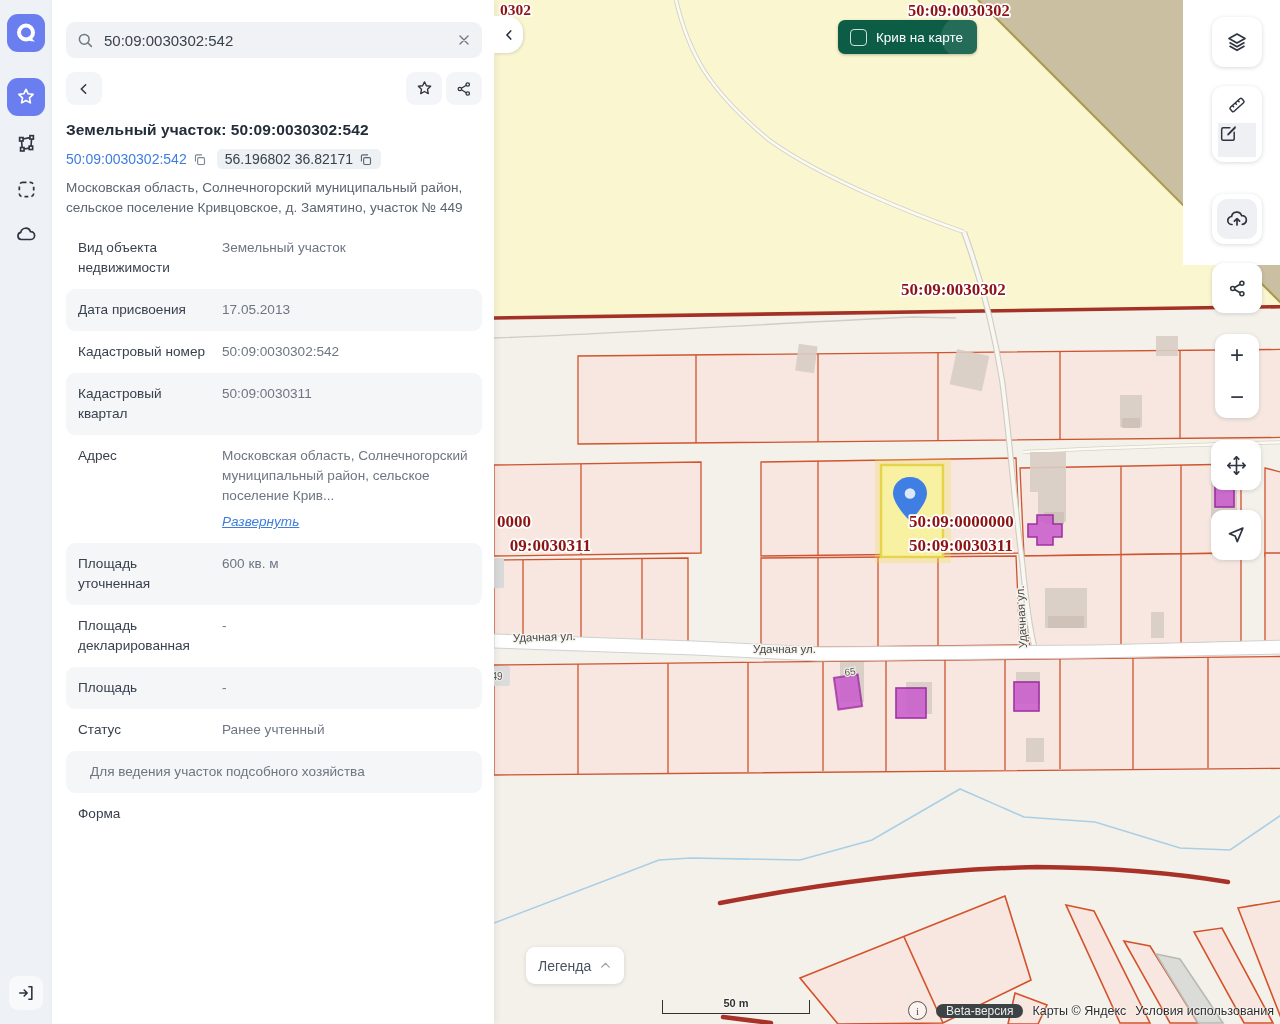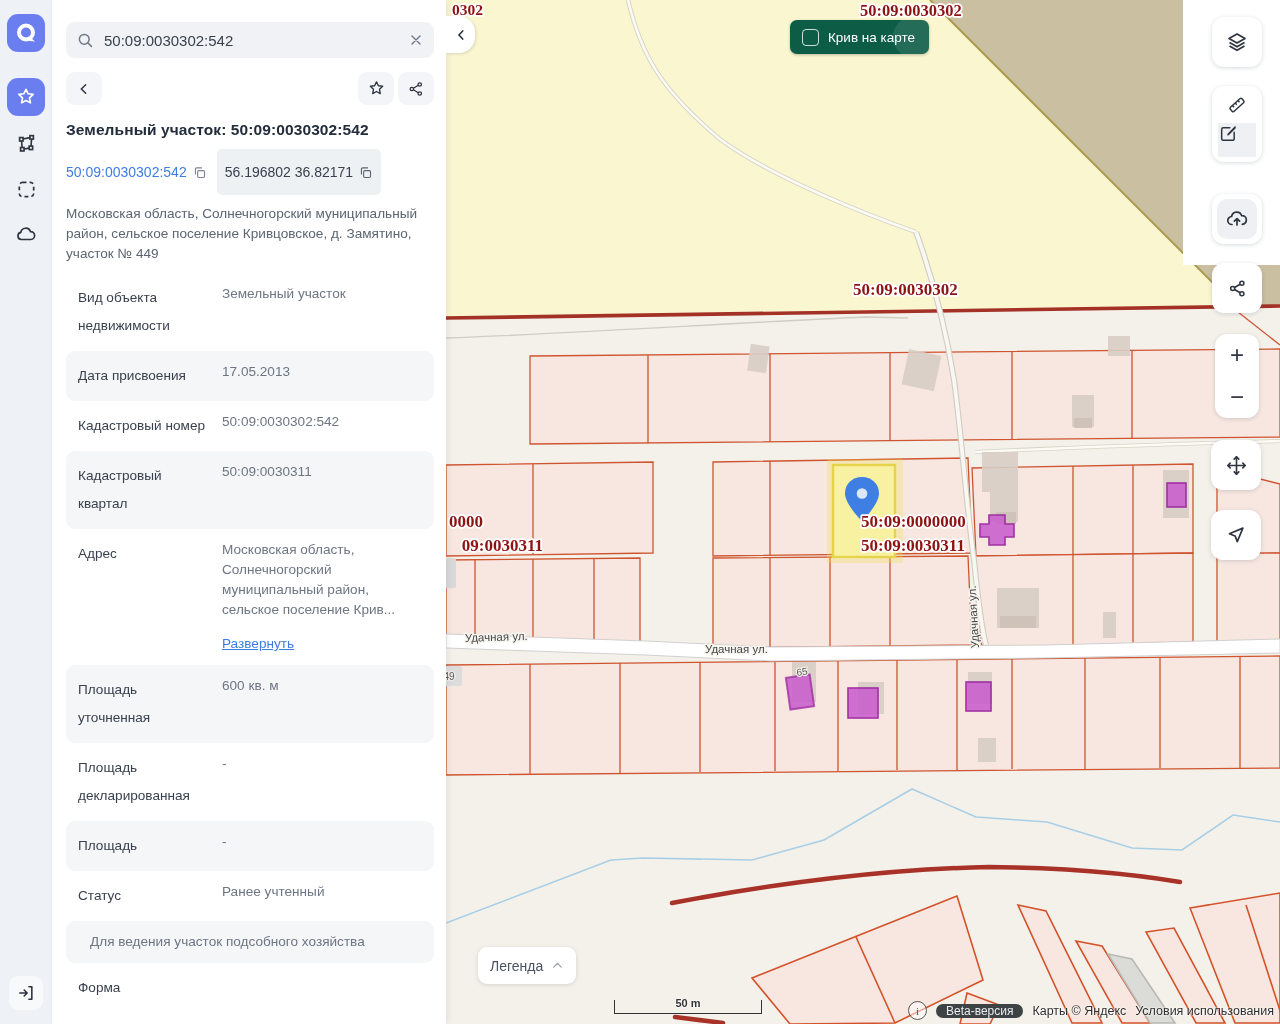--- a/index.html
+++ b/index.html
@@ -9,40 +9,40 @@
   
   .rail{width:52px;background:#eef1f5;display:flex;flex-direction:column;align-items:center;padding:14px 0 14px;box-sizing:border-box;flex-shrink:0;}
   .rail .logo{width:38px;height:38px;border-radius:11px;background:#6b7ef0;display:flex;align-items:center;justify-content:center;margin-bottom:26px;}
   .rail .tool{width:38px;height:38px;border-radius:11px;display:flex;align-items:center;justify-content:center;margin-bottom:8px;cursor:pointer;}
   .rail .tool.active{background:#6b7ef0;}
   .rail .spacer{flex:1;}
   .rail .exit{width:34px;height:34px;border-radius:9px;background:#f7f9fb;display:flex;align-items:center;justify-content:center;}
   .rail svg{display:block;}
 
   
-  .panel{width:394px;background:#fff;box-sizing:border-box;padding:22px 12px 0 14px;position:relative;z-index:3;box-shadow:2px 0 6px rgba(40,50,70,.08);overflow:hidden;height:1024px;}
+  .panel{width:442px;background:#fff;box-sizing:border-box;padding:22px 12px 0 14px;position:relative;z-index:3;box-shadow:2px 0 6px rgba(40,50,70,.08);overflow:hidden;height:1024px;}
   .search{display:flex;align-items:center;background:#f0f2f5;border-radius:9px;height:36px;padding:0 10px;}
   .search input{border:none;outline:none;background:transparent;flex:1;font:15px "Liberation Sans",sans-serif;color:#39414e;margin-left:8px;}
   .toolbar{display:flex;align-items:center;margin-top:14px;}
   .btn-sq{width:36px;height:33px;border-radius:9px;background:#f3f5f8;display:flex;align-items:center;justify-content:center;cursor:pointer;}
   .toolbar .grow{flex:1;}
   .toolbar .btn-sq + .btn-sq{margin-left:4px;}
   .title{font-size:15.5px;font-weight:bold;color:#232c3a;margin-top:16px;letter-spacing:.1px;}
   .chips{display:flex;align-items:center;margin-top:10px;gap:10px;}
   .chip-link{display:flex;align-items:center;gap:5px;color:#3e7de0;font-size:14px;cursor:pointer;}
-  .chip-gray{display:flex;align-items:center;gap:5px;background:#eef1f4;border-radius:5px;padding:15px 8px;color:#39414e;font-size:14px;cursor:pointer;}
+  .chip-gray{display:flex;align-items:center;gap:5px;background:#eef1f4;border-radius:5px;padding:2px 8px;color:#39414e;font-size:14px;cursor:pointer;}
   .addr{margin-top:9px;font-size:13.6px;line-height:20px;color:#5c6571;}
   .tabs{margin-top:13px;}
   .tab{display:inline-block;font-size:14px;font-weight:bold;color:#222b38;padding-bottom:7px;border-bottom:3px solid #3e7de0;cursor:pointer;}
   .rows{margin-top:9px;}
   .info-row{display:flex;padding:11px 12px;box-sizing:border-box;}
   .info-row:nth-of-type(even){background:#f4f6f8;border-radius:9px;}
-  .info-row .lbl{width:132px;flex-shrink:0;font-size:13.6px;line-height:28px;color:#39414e;}
+  .info-row .lbl{width:132px;flex-shrink:0;font-size:13.6px;line-height:20px;color:#39414e;}
   .info-row .val{flex:1;padding-left:12px;font-size:13.6px;line-height:20px;color:#6e7683;}
-  .info-row .val a{color:#3e7de0;text-decoration:underline;display:inline-block;margin-top:14px;cursor:pointer;}
+  .info-row .val a{color:#3e7de0;text-decoration:underline;display:inline-block;margin-top:6px;cursor:pointer;font-style:italic;}
 
   
   .map{position:relative;flex:1;height:1024px;overflow:hidden;background:#f4f1ea;}
   .map svg.canvas{position:absolute;left:0;top:0;}
   .serifLbl{font-family:"Liberation Serif","DejaVu Serif",serif;font-weight:bold;fill:#8e1414;paint-order:stroke;stroke:#ffffff;stroke-width:3.5px;stroke-linejoin:round;}
   .streetLbl{font-family:"Liberation Sans",sans-serif;fill:#474747;paint-order:stroke;stroke:#f6f4ee;stroke-width:3px;stroke-linejoin:round;font-size:11.5px;}
   .houseLbl{font-family:"Liberation Sans",sans-serif;fill:#5c5c5c;font-size:10px;paint-order:stroke;stroke:#efece5;stroke-width:2.5px;}
 
   .corner-panel{position:absolute;right:0;top:0;width:97px;height:265px;background:#fff;z-index:4;}
   .mapbtn{position:absolute;width:50px;height:50px;background:#fff;border-radius:12px;box-shadow:0 1px 4px rgba(40,50,70,.18);display:flex;align-items:center;justify-content:center;z-index:5;cursor:pointer;}

